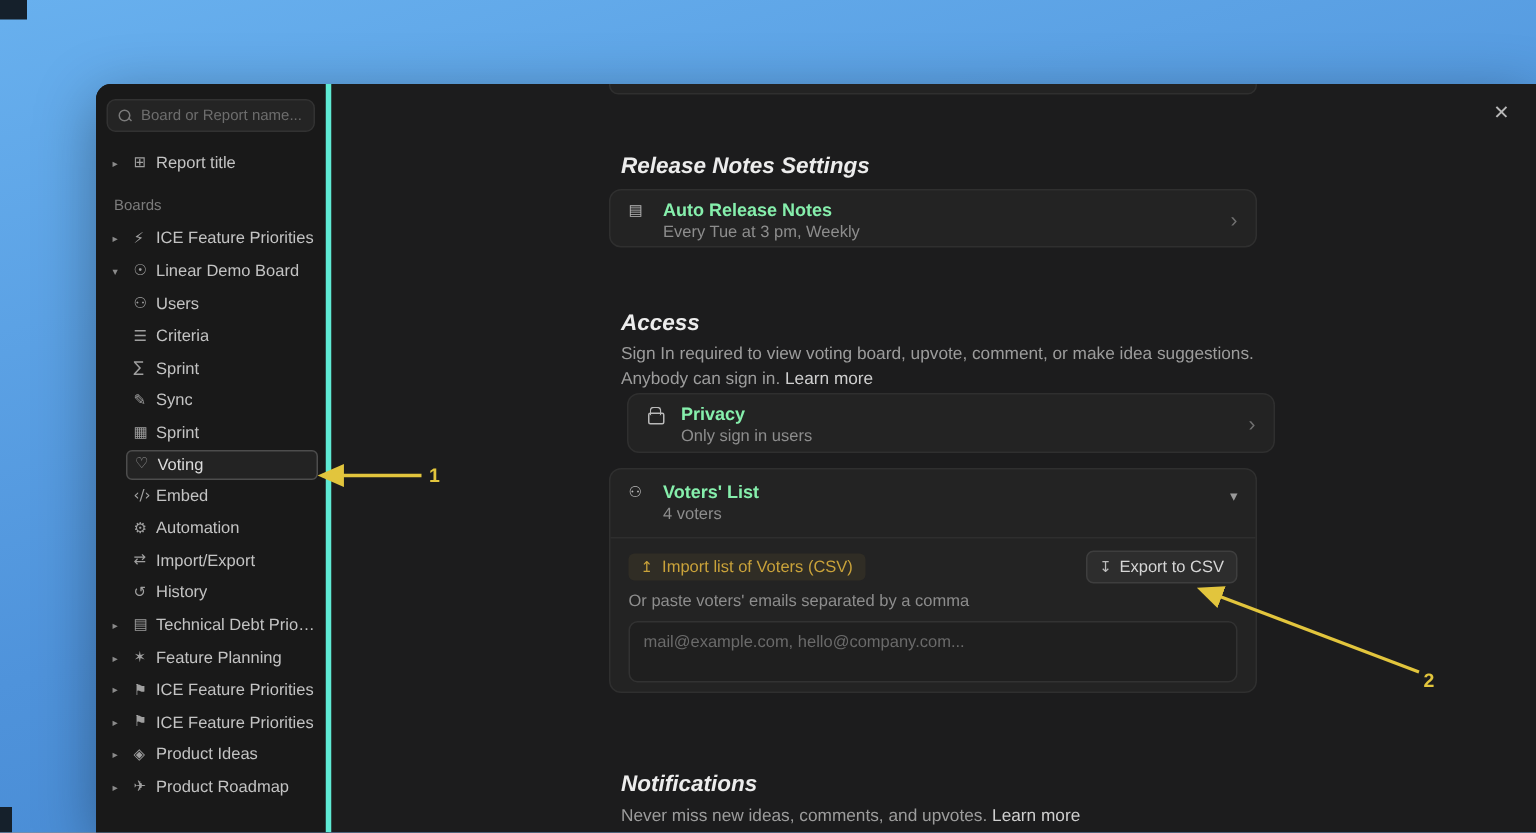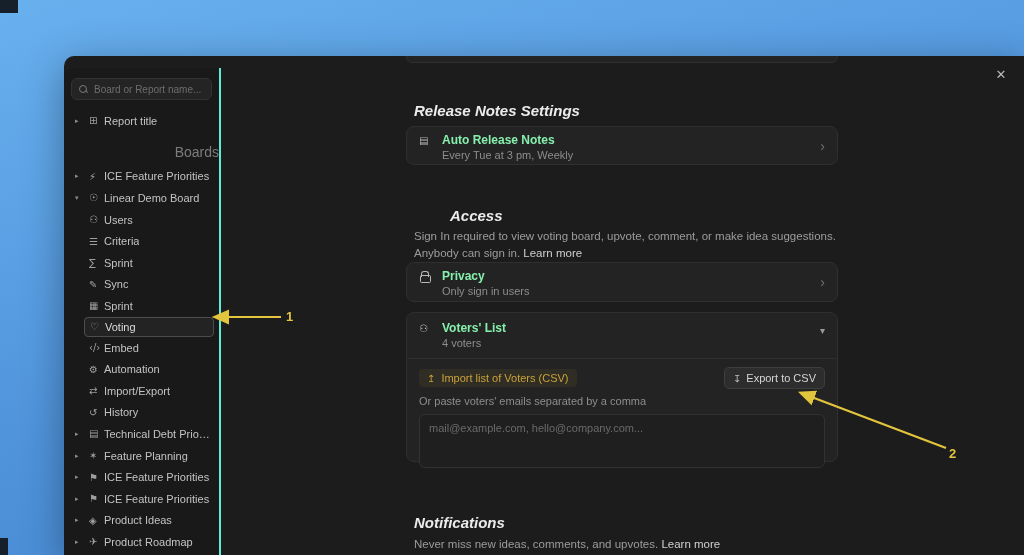--- a/index.html
+++ b/index.html
@@ -18,22 +18,22 @@
     background:#1c1c1d; border-radius:10px 0 0 0; z-index:1;
     box-shadow: 0 10px 40px rgba(0,0,0,.35);
   }
   .close-btn {
     position:absolute; top:10px; right:14px; width:18px; height:18px;
     color:#b9b9b9; font-size:13px; line-height:18px; text-align:center; cursor:pointer;
   }
 
   
   .sidebar {
-    position:absolute; left:0; top:12px; bottom:0; width:157px;
-    background:#191919; border-right:2px solid #5eead4; border-radius:10px 0 0 0;
+    position:absolute; left:0; top:0; bottom:0; width:157px;
+    background:#191919; border-right:4px solid #5eead4; border-radius:10px 0 0 0;
     padding-top:10px; overflow:hidden;
   }
   .search {
     margin:0 7px 10px 7px; height:22px; background:#242424; border:1px solid #323232;
     border-radius:6px; display:flex; align-items:center; gap:6px; padding:0 7px;
   }
   .search-glass { position:relative; width:9px; height:9px; flex:0 0 auto; }
   .search-glass::before { content:""; position:absolute; left:0; top:0; width:6px; height:6px; border:1.3px solid #7a7a7a; border-radius:50%; }
   .search-glass::after { content:""; position:absolute; left:6px; top:6px; width:3px; height:1.3px; background:#7a7a7a; transform:rotate(45deg); }
   .search input {
@@ -48,48 +48,48 @@
   }
   .row .chev { width:14px; flex:0 0 auto; color:#8b8b8b; font-size:7px; }
   .chev.right::before { content:"\25B8"; }
   .chev.down::before  { content:"\25BE"; }
   .row .ic {
     width:15px; flex:0 0 auto; color:#9f9f9f; font-size:10px;
     font-family:"DejaVu Sans", sans-serif; text-align:left;
   }
   .row .lbl { overflow:hidden; text-overflow:ellipsis; }
   .row.child { padding-left:25px; }
-  .section-label { color:#7c7c7c; font-size:14px; padding:12px 0 6px 12px;text-align:right; }
+  .section-label { color:#7c7c7c; font-size:10px; padding:12px 0 6px 12px; }
   .row.selected {
     border:1px solid #4d4d4d; border-radius:4px; background:#232323;
     margin:0 5px 0 20px; padding-left:5px; color:#dcdcdc; height:20px;
   }
 
   
   .content { position:absolute; left:157px; top:0; right:0; bottom:0; overflow:hidden; }
   .sliver {
     position:absolute; left:185px; top:-5px; width:432px; height:12px;
     background:#232323; border:1px solid #2f2f2f; border-radius:8px;
   }
   .h1 { position:absolute; left:193px; color:#ececec; font-size:15px; font-weight:700;font-style:italic; }
   .h1.release { top:46px; }
-  .h1.access  { top:151px;margin-left:36px; }
+  .h1.access  { top:151px; }
   .h1.notif   { top:458px; }
 
   .desc { position:absolute; left:193px; color:#9c9c9c; font-size:11.5px; line-height:1.45; width:428px; }
   .desc.access-desc { top:172px; }
   .desc.notif-desc  { top:480px; }
   .desc a { color:#cfcfcf; cursor:pointer;text-align:center; }
 
   .card {
     position:absolute; left:185px; width:432px;
     background:#232323; border:1px solid #2f2f2f; border-radius:8px;
   }
   .card.release-card { top:70px;  height:39px; padding:6px 12px; }
-  .card.privacy-card { top:206px; height:40px; padding:6px 12px; }
+  .card.privacy-card { top:206px; height:40px; padding:6px 12px;margin-left:12px; }
   .card.voters-card  { top:256px; height:150px; }
 
   .card-row { display:flex; align-items:center; gap:8px; }
   .card-title { color:#86efac; font-size:12px; font-weight:700; }
   .card-sub { color:#8d8d8d; font-size:11px; margin-left:23px; margin-top:2px; }
   .card .ic {
     width:15px; color:#b9b9b9; font-size:10px; font-family:"DejaVu Sans",sans-serif; flex:0 0 auto;
   }
   .chev-right { position:absolute; right:12px; top:50%; transform:translateY(-50%); color:#707070; font-size:14px; }
   .chev-right::before { content:"\203A"; }
@@ -110,21 +110,21 @@
   }
   .import-link .up-ic { font-family:"DejaVu Sans",sans-serif; font-size:10px; }
   .export-btn {
     display:inline-flex; align-items:center; gap:5px; height:22px; padding:0 8px;
     background:#2d2d2d; border:1px solid #3e3e3e; border-radius:5px;
     color:#d6d6d6; font-size:11px; cursor:pointer;
   }
   .export-btn .ex-ic { font-family:"DejaVu Sans",sans-serif; font-size:10px; color:#bdbdbd; }
   .paste-hint { color:#8d8d8d; font-size:11px; padding:6px 12px 0 12px; }
   .voters-card textarea {
-    display:block; margin:7px 12px 0 12px; width:calc(100% - 24px); height:54px;
+    display:block; margin:7px 12px 0 12px; width:calc(100% - 24px); height:41px;
     background:#1f1f1f; border:1px solid #323232; border-radius:6px;
     color:#cfcfcf; font-size:11px; padding:7px 9px; resize:none; outline:none;
     font-family:"Liberation Sans",sans-serif;
   }
   .voters-card textarea::placeholder { color:#6a6a6a; }
 
   
   .overlay { position:absolute; left:0; top:0; z-index:5; pointer-events:none; }
   .anno-num {
     position:absolute; z-index:6; color:#e2c53d; font-size:13px; font-weight:700; pointer-events:none;

